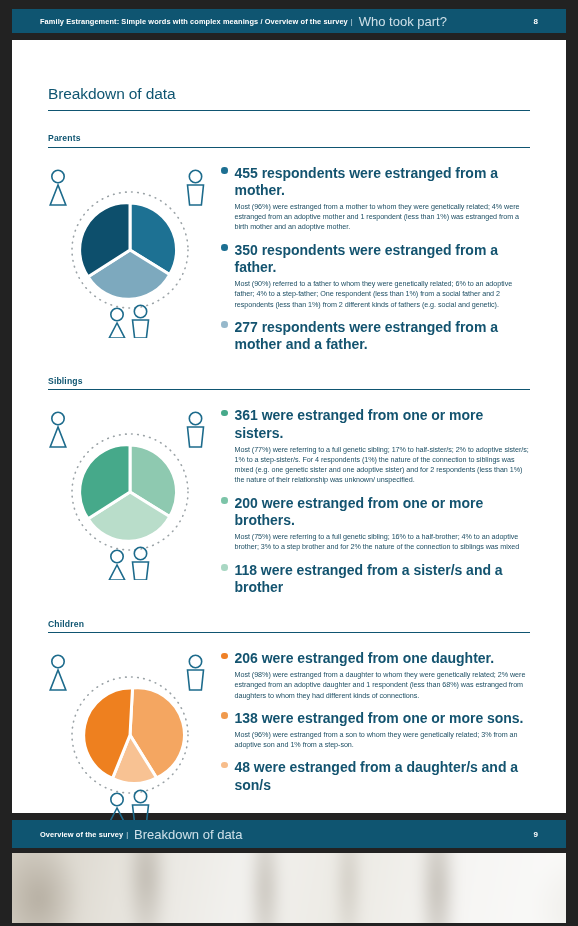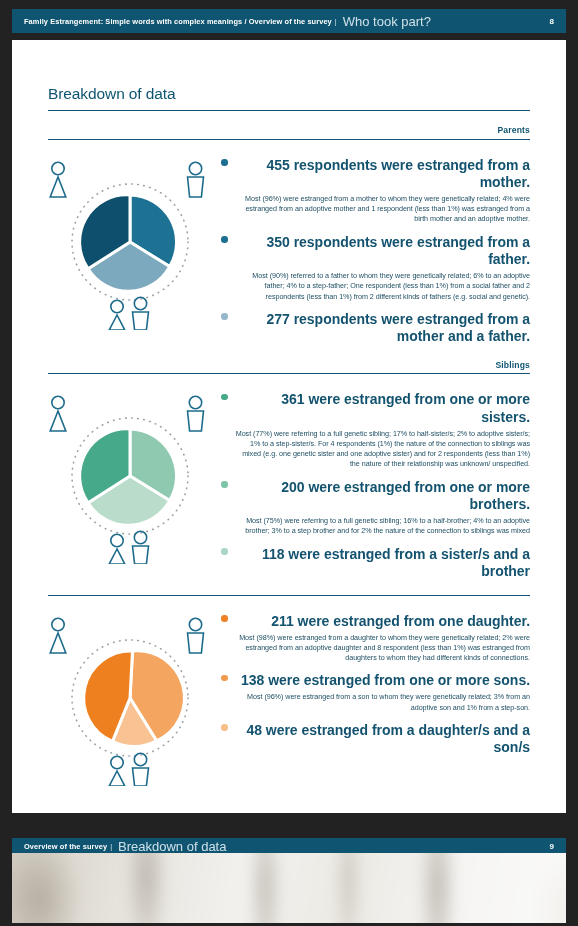--- a/index.html
+++ b/index.html
@@ -20,25 +20,25 @@
   }
 
   
   .bar {
     position: absolute;
     left: 12px;
     width: 554px;
     background: #0f5571;
     display: flex;
     align-items: center;
-    padding: 0 12px;
+    padding: 0 28px;
     color: #ffffff;
   }
   .bar.top { top: 9px; height: 24px; }
-  .bar.bottom { top: 820px; height: 16px; margin-top: 18px; }
+  .bar.bottom { top: 820px; height: 28px; }
 
   .bar-crumb {
     font-size: 7.4px;
     font-weight: bold;
     letter-spacing: 0.1px;
     white-space: nowrap;
   }
   .bar-sub {
     font-size: 13px;
     font-weight: normal;
@@ -70,21 +70,21 @@
     color: #0f5571;
     font-weight: normal;
     letter-spacing: -0.1px;
   }
   .title-rule {
     margin-top: 7px;
     border-top: 1.4px solid #0f5571;
     width: 100%;
   }
 
-  .section { margin-top: 14px; text-align: right; }
+  .section { margin-top: 22px; }
   .section-head {
     font-size: 8.6px;
     font-weight: bold;
     color: #0f5571;
     letter-spacing: 0.15px;
   }
   .section-rule {
     margin-top: 3.5px;
     border-top: 1.1px solid #0f5571;
     width: 100%;
@@ -289,20 +289,21 @@
               <span class="bullet-dot" style="background:#a9d7c3"></span>
               <div class="bullet-text">
                 <div class="bullet-head">118 were estranged from a sister/s and a brother</div>
               </div>
             </div>
           </div>
         </div>
       </div>
 
       <div class="section">
+        <div class="section-head">Children</div>
         <div class="section-rule"></div>
 
         <div class="section-body">
           <div class="cluster">
             <svg width="172" height="176" viewBox="0 0 172 176">
               <circle cx="86" cy="88" r="58" fill="none" stroke="#9aa2a6" stroke-width="1.6" stroke-dasharray="0.6 5.5" stroke-linecap="round"></circle>
               <g>
                 <path d="M86,88 L88.5,41.1 A47,47 0 0,1 112.5,130.8 Z" fill="#f4a661" stroke="#ffffff" stroke-width="3"></path>
                 <path d="M86,88 L112.5,130.8 A47,47 0 0,1 68.5,131.4 Z" fill="#f8c293" stroke="#ffffff" stroke-width="3"></path>
                 <path d="M86,88 L68.5,131.4 A47,47 0 0,1 88.5,41.1 Z" fill="#ee801f" stroke="#ffffff" stroke-width="3"></path>
@@ -321,22 +322,22 @@
                 <circle cx="96.5" cy="149.5" r="6.2"></circle>
                 <path d="M88.5,158 L90.6,176 L102.4,176 L104.5,158 Z"></path>
               </g>
             </svg>
           </div>
 
           <div class="bullets">
             <div class="bullet-item">
               <span class="bullet-dot" style="background:#ef8128"></span>
               <div class="bullet-text">
-                <div class="bullet-head">211 were estranged from one daughter.</div>
-                <div class="bullet-body">Most (98%) were estranged from a daughter to whom they were genetically related; 2% were estranged from an adoptive daughter and 8 respondent (less than 1%) was estranged from daughters to whom they had different kinds of connections.</div>
+                <div class="bullet-head">206 were estranged from one daughter.</div>
+                <div class="bullet-body">Most (98%) were estranged from a daughter to whom they were genetically related; 2% were estranged from an adoptive daughter and 1 respondent (less than 68%) was estranged from daughters to whom they had different kinds of connections.</div>
               </div>
             </div>
             <div class="bullet-item">
               <span class="bullet-dot" style="background:#f09a4d"></span>
               <div class="bullet-text">
                 <div class="bullet-head">138 were estranged from one or more sons.</div>
                 <div class="bullet-body">Most (96%) were estranged from a son to whom they were genetically related; 3% from an adoptive son and 1% from a step-son.</div>
               </div>
             </div>
             <div class="bullet-item">

